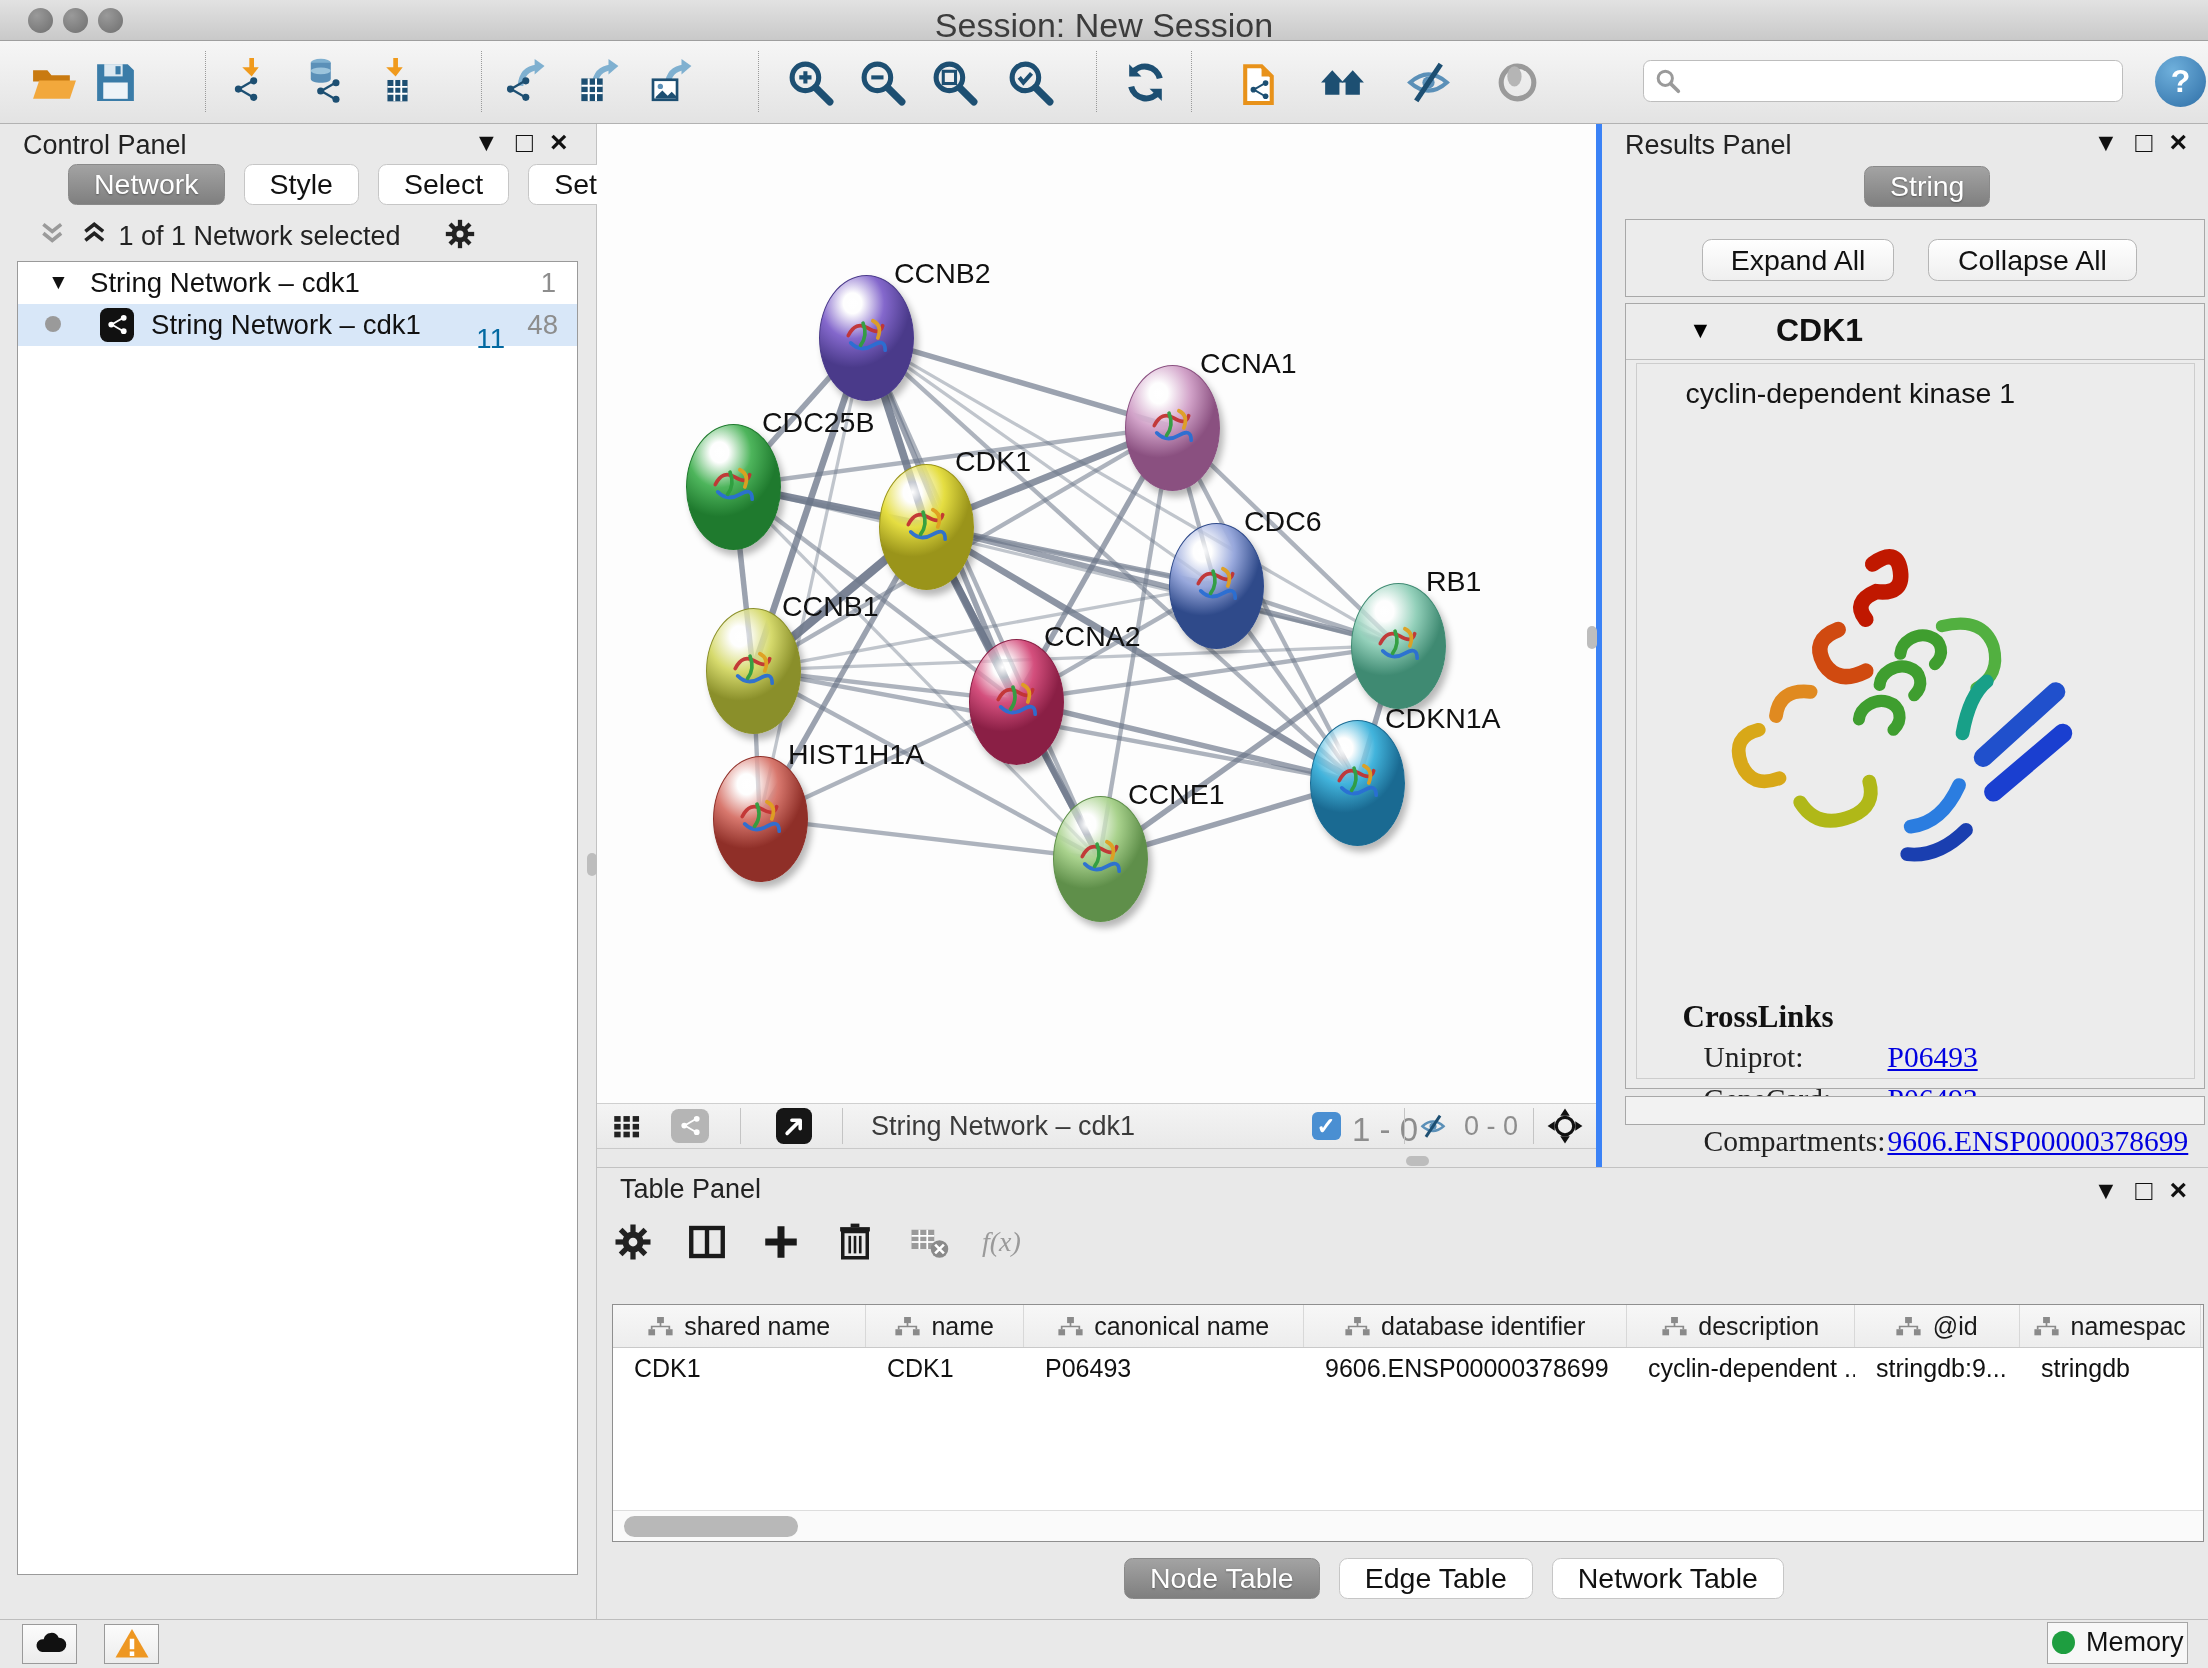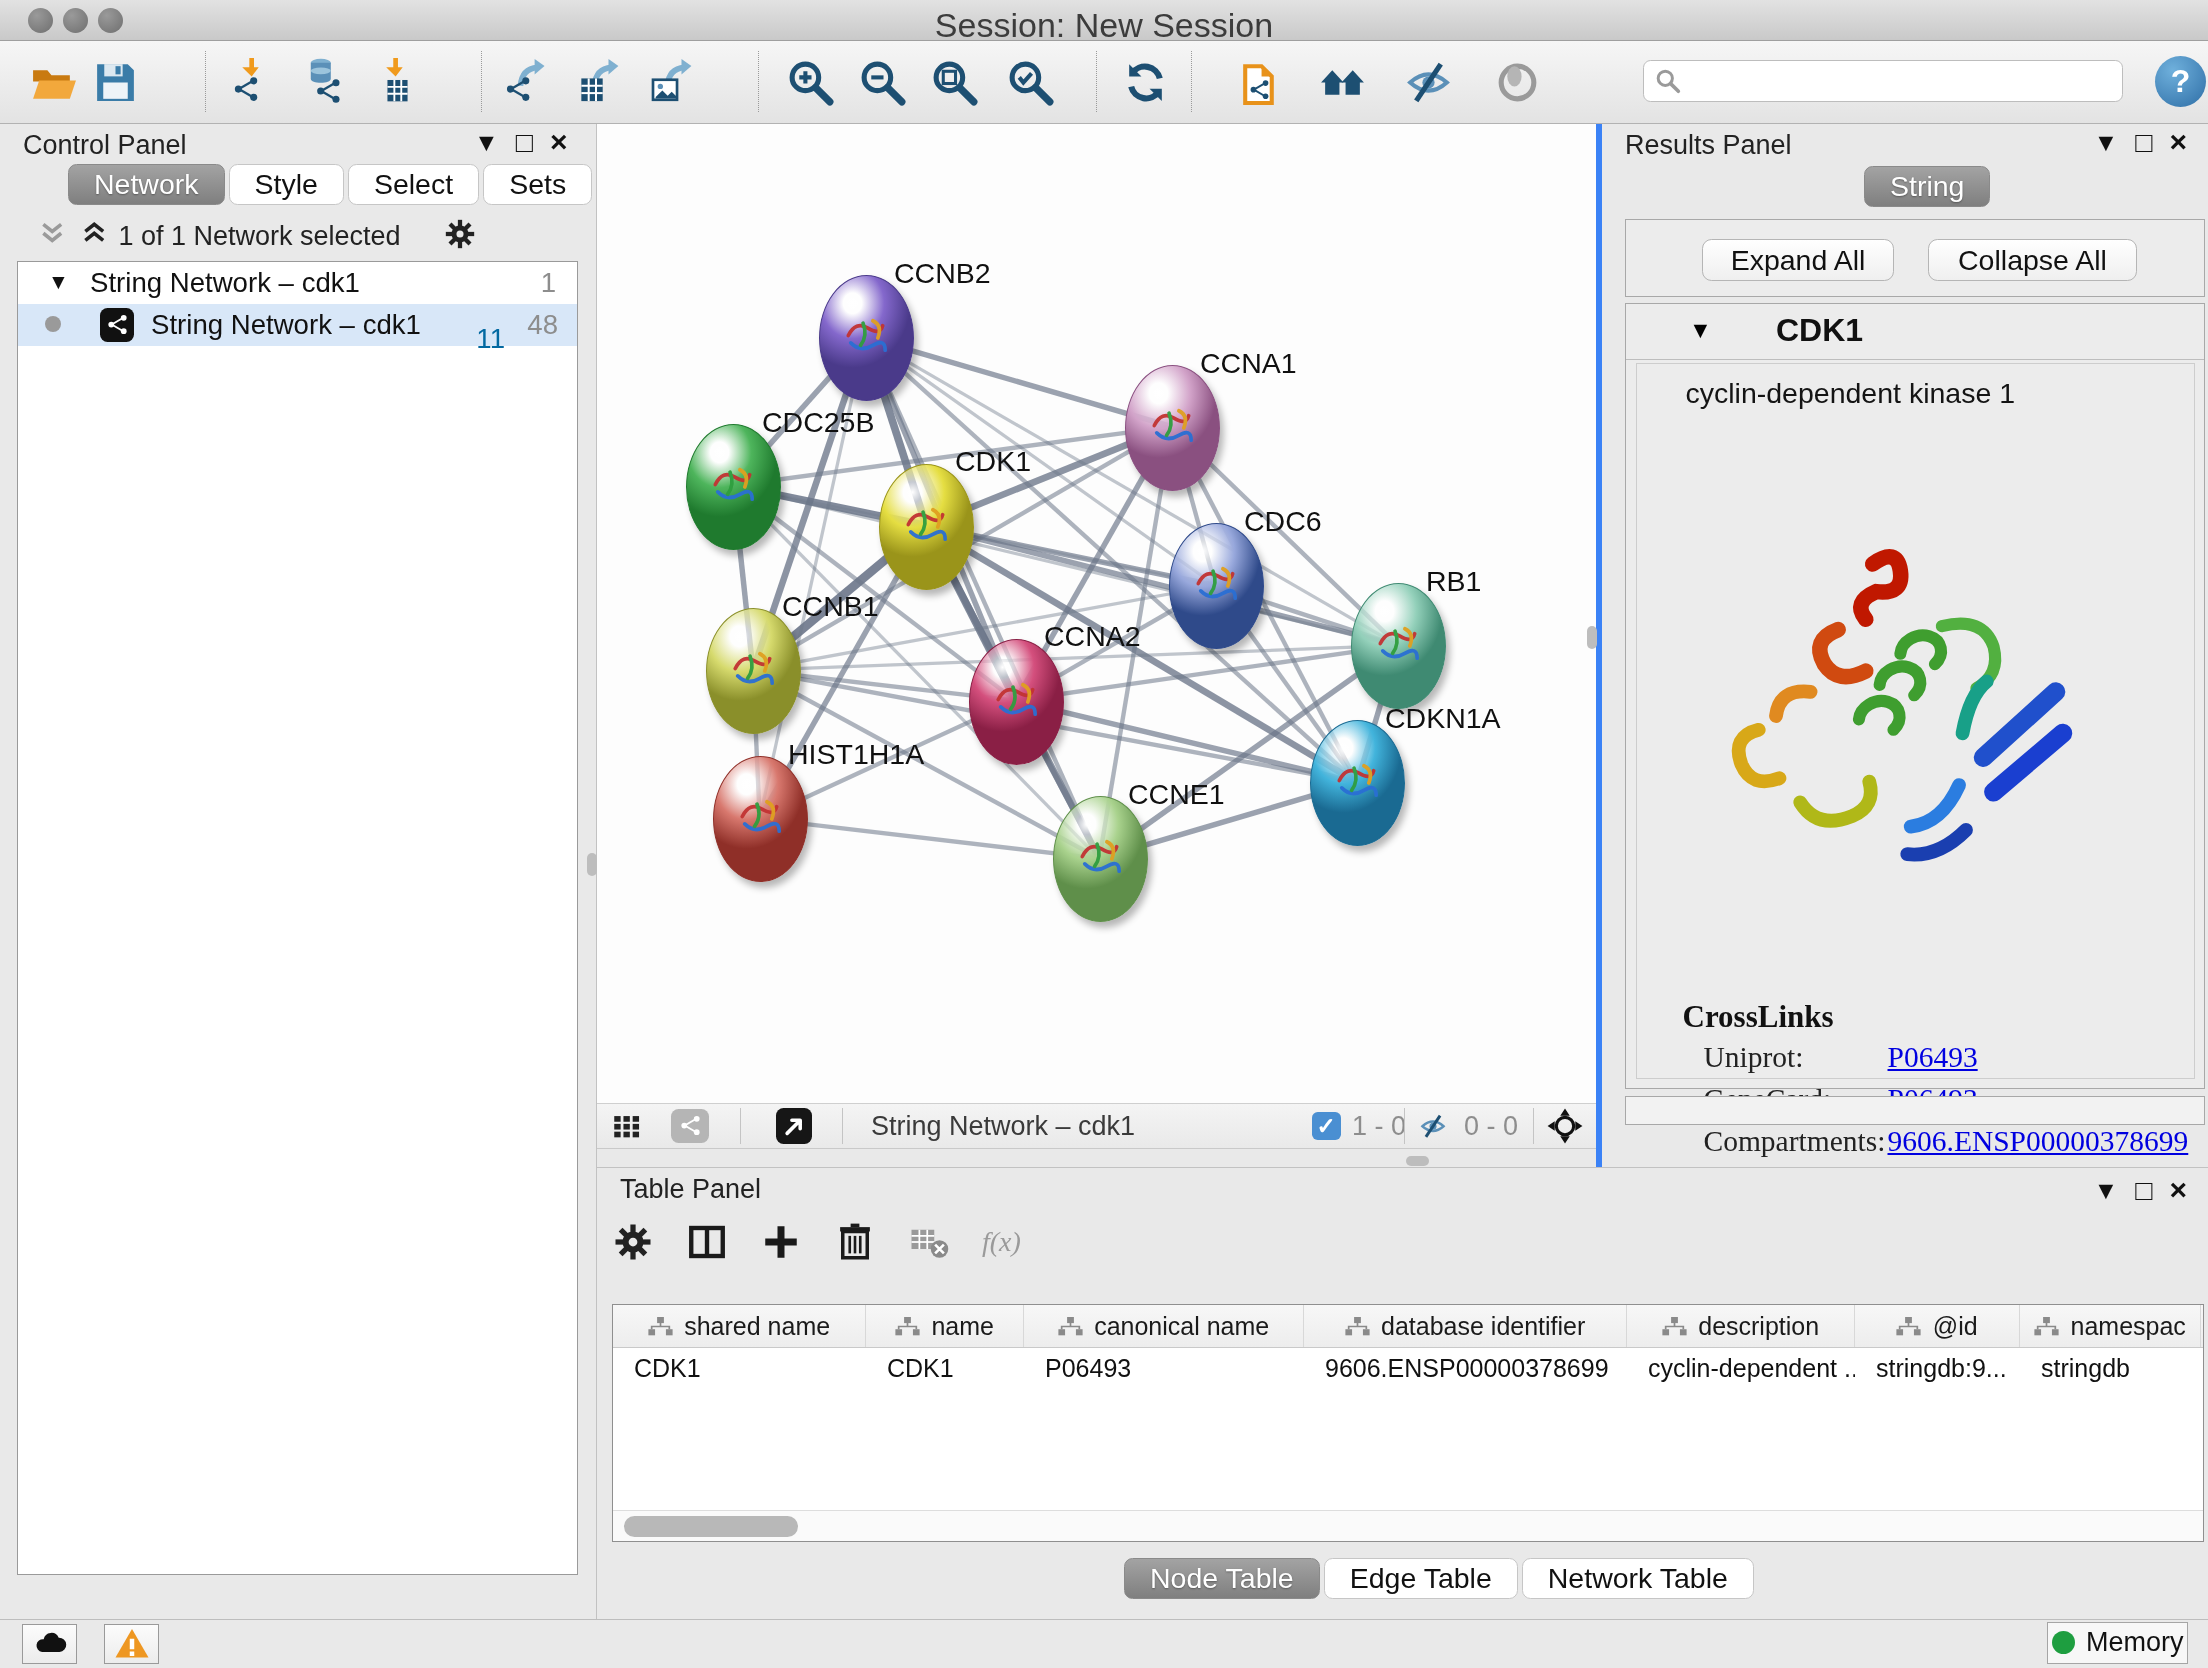--- a/index.html
+++ b/index.html
@@ -30,21 +30,21 @@
 
   
   .phead{position:relative;height:38px;}
   .ptitle{position:absolute;left:23px;top:5.7px;font-size:27px;color:#222;}
   .pctrl{position:absolute;top:3.8px;display:flex;gap:17px;align-items:center;}
   .pc{font-size:25px;color:#111;line-height:28.5px;}
   .pc.box{font-size:28.5px;}
   .pc.x{font-weight:bold;font-size:30px;}
 
   
-  .tabrow{display:flex;gap:4px;}
+  .tabrow{display:flex;gap:19px;}
   .tab{padding:2.9px 25px;font-size:28.5px;border:1px solid #c6c6c6;border-radius:8.6px;background:#fff;color:#111;}
   .tab.sel{background:linear-gradient(#a3a3a3,#7f7f7f);color:#fff;border-color:#8a8a8a;text-shadow:0 1px 1.9px rgba(0,0,0,.35);}
 
   
   #cp-tabs{position:absolute;left:68px;top:40px;}
   #cp-subhead{position:absolute;left:0;top:91px;width:519px;height:40px;}
   #cp-chevrons{position:absolute;left:38px;top:3.8px;display:flex;gap:13.3px;}
   #cp-selstatus{position:absolute;left:0;right:0;text-align:center;top:5.7px;font-size:27px;color:#222;}
   #cp-gear{position:absolute;right:42px;top:1.9px;}
   #cp-list{position:absolute;left:17px;top:137px;width:561px;height:1314px;background:#fff;border:1.9px solid #9a9a9a;box-sizing:border-box;}
@@ -66,21 +66,21 @@
   .nlabel{position:absolute;font-size:28.5px;color:#101010;white-space:nowrap;}
 
   
   #view-toolbar{position:relative;height:44px;background:linear-gradient(#f4f4f4,#e9e9e9);border-bottom:1px solid #c9c9c9;}
   #vt-grid{position:absolute;left:13.3px;top:4.8px;}
   #vt-share{position:absolute;left:74px;top:4.8px;width:38px;height:34px;background:#b5b5b5;border-radius:7.6px;display:flex;align-items:center;justify-content:center;}
   .vsep{position:absolute;top:3.8px;height:36px;border-left:1px solid #c4c4c4;}
   #vt-ext{position:absolute;left:179px;top:3.8px;width:36px;height:36px;background:#161616;border-radius:7.6px;display:flex;align-items:center;justify-content:center;}
   #vt-name{position:absolute;left:274px;top:6.7px;font-size:27px;color:#3a3a3a;}
   #vt-check{position:absolute;left:715px;top:7.6px;width:28.5px;height:28.5px;background:#4a8fd2;border-radius:5.7px;color:#fff;font-size:23px;font-weight:bold;text-align:center;line-height:28.5px;}
-  #vt-selcount{position:absolute;left:755px;top:6.7px;font-size:27px;color:#8d8d8d;}
+  #vt-selcount{position:absolute;left:755px;top:6.7px;font-size:33px;color:#8d8d8d;}
   #vt-eyes{position:absolute;left:820px;top:7.6px;}
   #vt-hidcount{position:absolute;left:867px;top:6.7px;font-size:27px;color:#8d8d8d;}
   #vt-cross{position:absolute;left:949px;top:2.9px;}
   #h-split{position:relative;height:18px;background:#e9e9e9;}
 
   
   .knob{position:absolute;background:#bdbdbd;border-radius:9.5px;}
 
   
   #rp-tab{position:absolute;left:262px;top:42px;}

